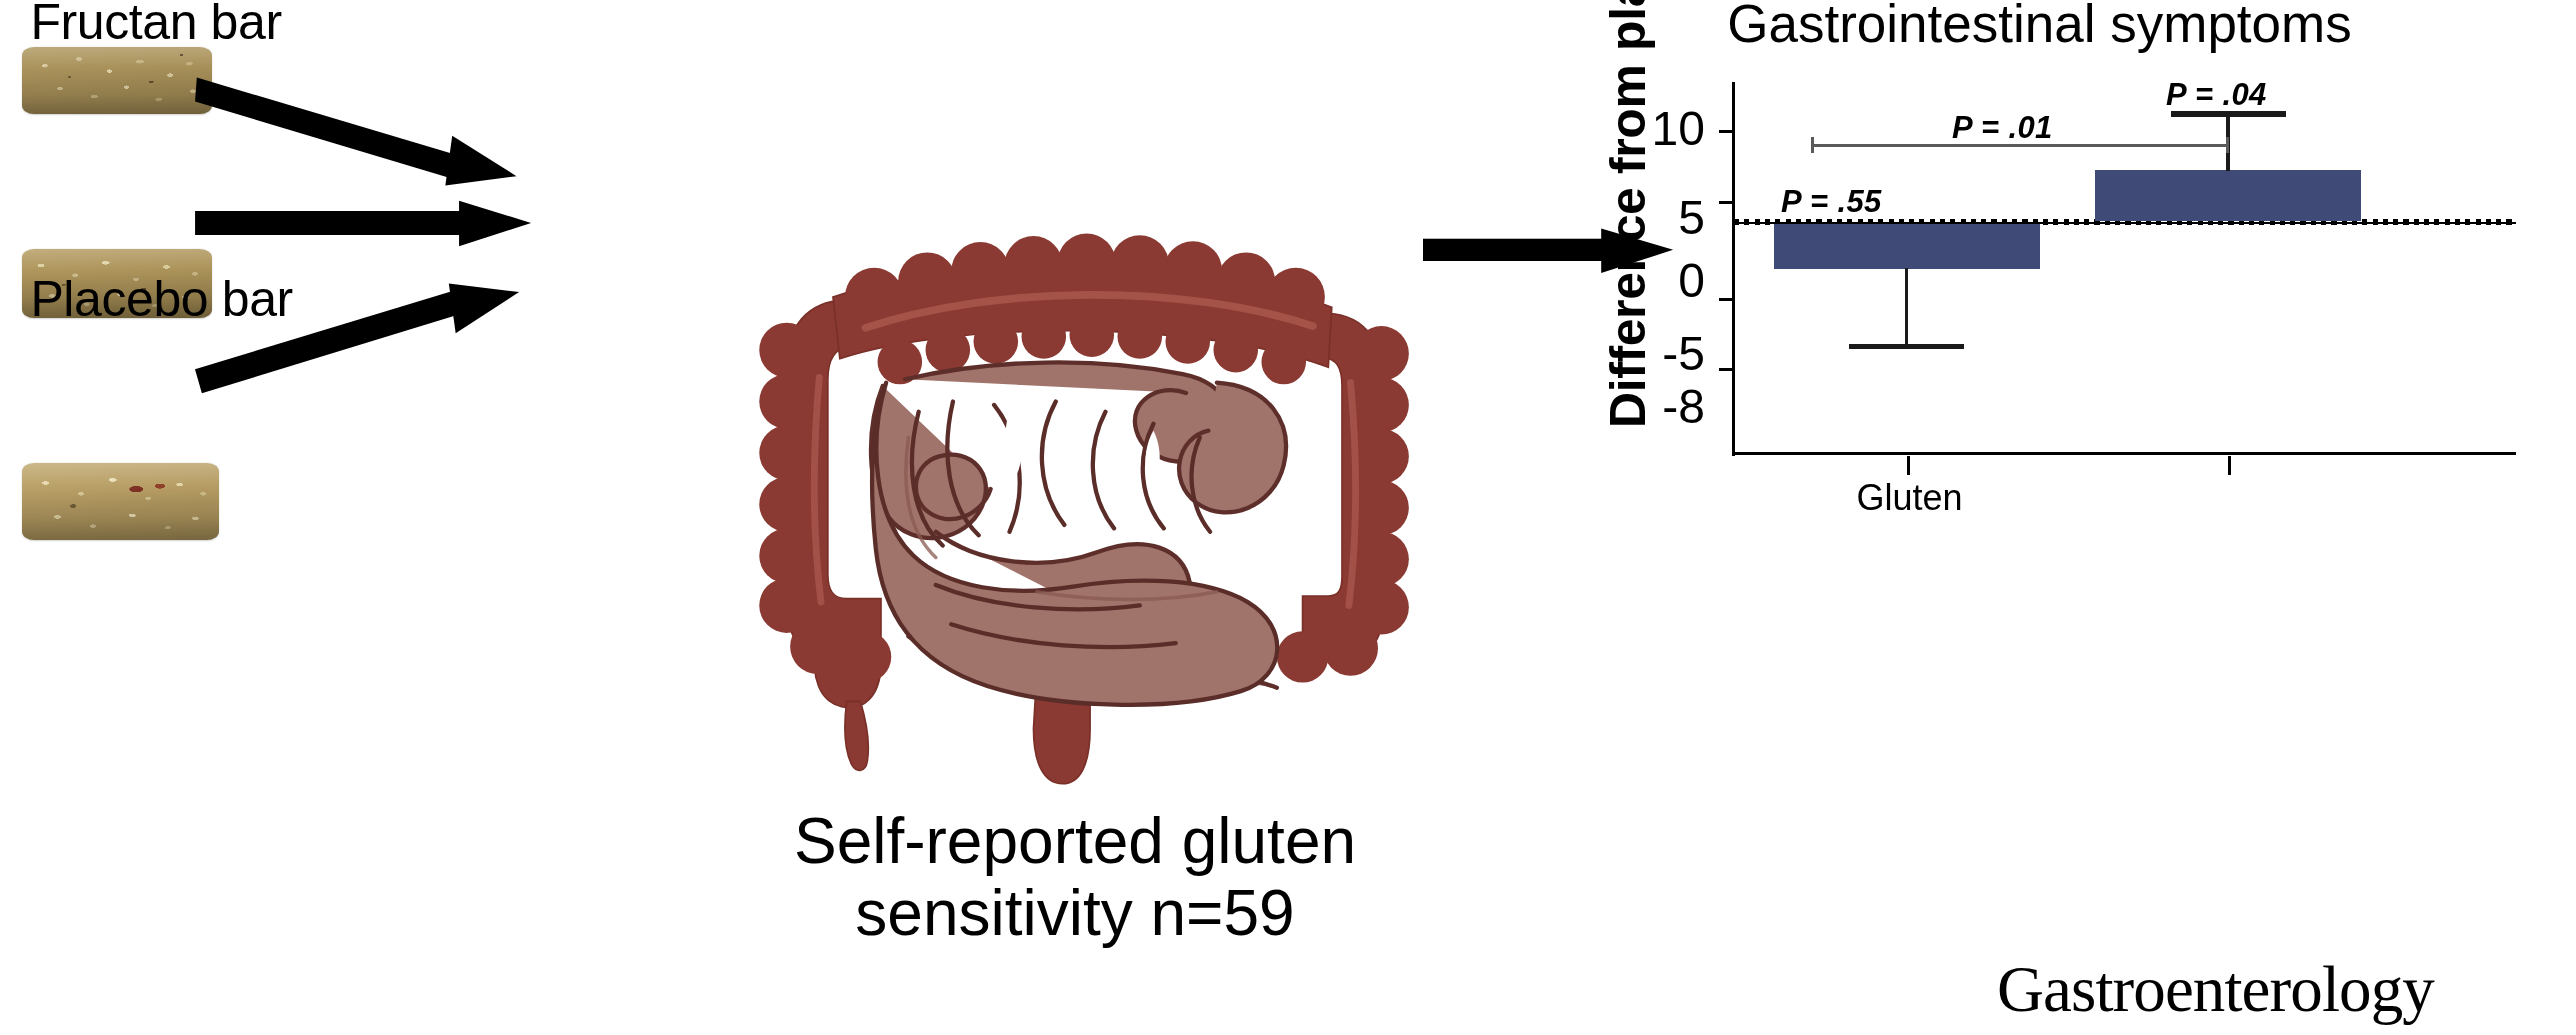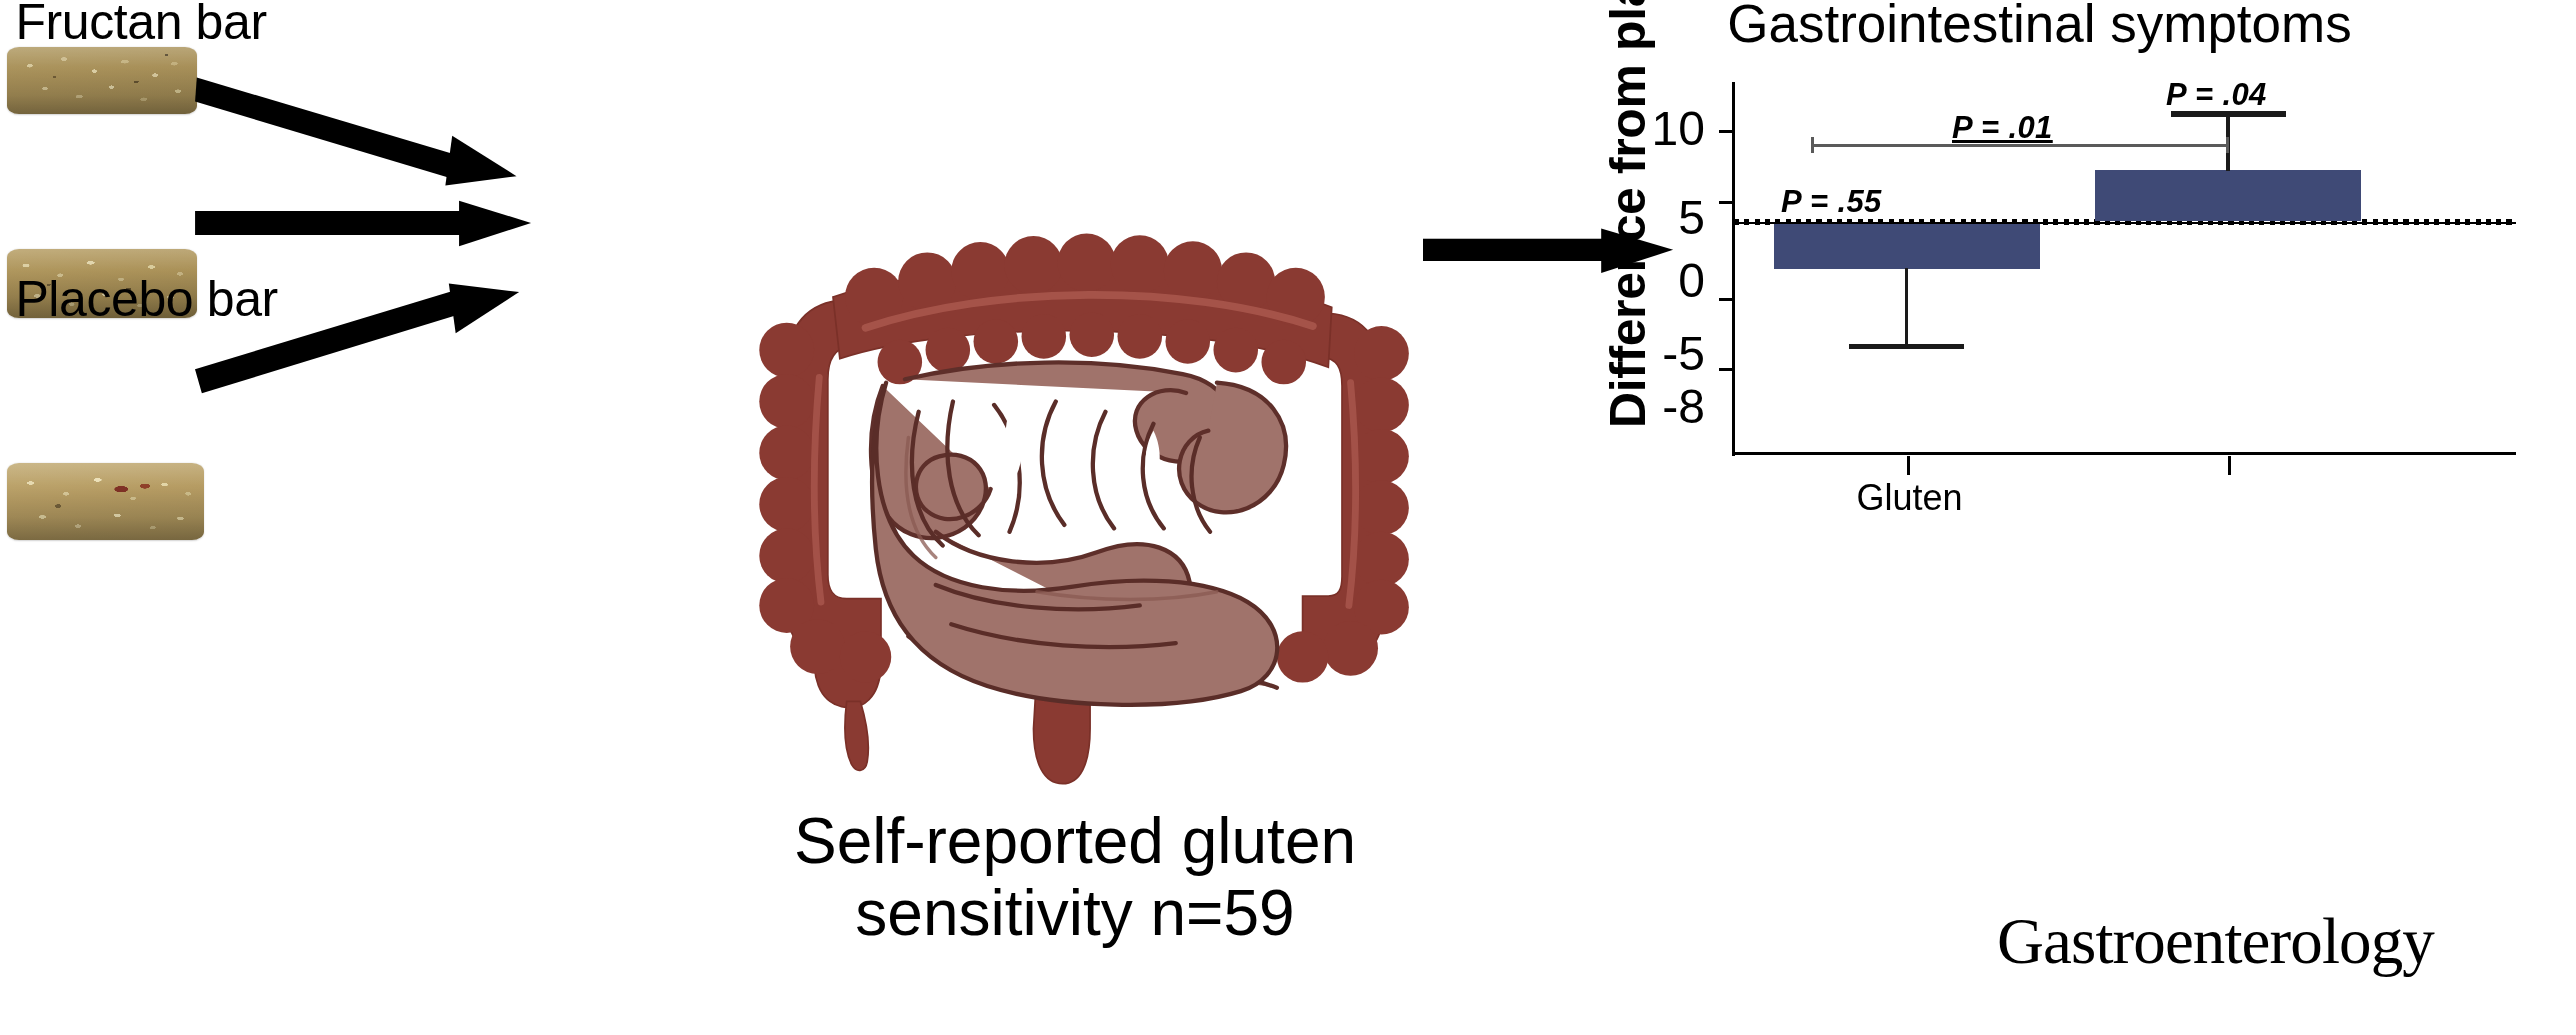--- a/index.html
+++ b/index.html
@@ -47,26 +47,26 @@
 
   .cmp-line{position:absolute;background:#5a5a5a;height:2.6px;}
   .cmp-cap{position:absolute;background:#5a5a5a;width:2.6px;}
 
   
   .zeroline{position:absolute;height:6px;
             background-image:repeating-linear-gradient(to right,#000 0,#000 5.1px,transparent 5.1px,transparent 10.3px);}
   .zerosolid{position:absolute;height:1.7px;background:#000;}
 
   #journal{font-family:"Liberation Serif",serif;font-size:65px;
-           letter-spacing:-0.9px;white-space:nowrap;}
+           letter-spacing:-0.9px;white-space:nowrap;margin-top:48px;}
 </style>
 </head>
 <body>
 
-<div class="abs" style="left:0;top:0;width:480px;height:857px;">
+<div class="abs" style="left:15px;top:0;width:480px;height:857px;">
 
   <div class="abs bar-label" style="left:15.4px;top:-3.4px;">Fructan bar</div>
   <div class="abs food-bar" style="left:6.9px;top:47px;width:190px;height:67px;">
     <div class="base" style="background:linear-gradient(175deg,#b09a63 0%,#a89059 40%,#97824f 100%);"></div>
     <div class="grain" style="background-image:
         radial-gradient(ellipse 4.3px 2.6px at 12% 28%, #d8cba0 65%, transparent 70%),
         radial-gradient(ellipse 5.1px 2.6px at 30% 18%, #cdbd90 65%, transparent 70%),
         radial-gradient(ellipse 3.4px 2.6px at 46% 36%, #e0d4ab 65%, transparent 70%),
         radial-gradient(ellipse 6px 2.6px at 62% 22%, #c6b583 65%, transparent 70%),
         radial-gradient(ellipse 4.3px 2.6px at 78% 42%, #dacda3 65%, transparent 70%),
@@ -366,19 +366,19 @@
 
   <div class="abs errline" style="left:675px;top:113px;width:4.3px;height:58px;"></div>
   <div class="abs errcap" style="left:620px;top:111px;width:115px;height:6px;"></div>
 
   <div class="abs cmp-line" style="left:260px;top:144px;width:418px;"></div>
   <div class="abs cmp-cap" style="left:260px;top:137px;height:16.3px;"></div>
   <div class="abs cmp-cap" style="left:675px;top:137px;height:16.3px;"></div>
 
   <div class="abs pval" style="left:230px;top:184px;">P = .55</div>
   <div class="abs pval" style="left:615px;top:77px;">P = .04</div>
-  <div class="abs pval" style="left:401px;top:110px;text-decoration:underline;">P = .01</div>
+  <div class="abs pval" style="left:401px;top:110px;">P = .01</div>
 
   <div class="abs xtick" style="left: 230px; top: 480px; width: 257px;">Gluten</div>
 </div>
 
 <div class="abs" id="journal" style="left:1997px;top:904px;">Gastroenterology</div>
 
 
 </body></html>

